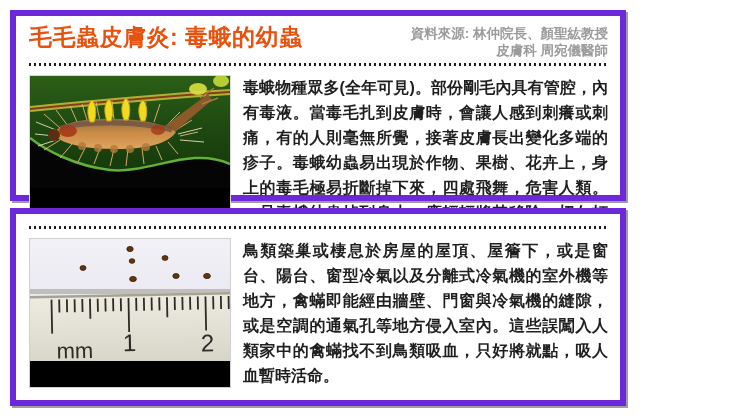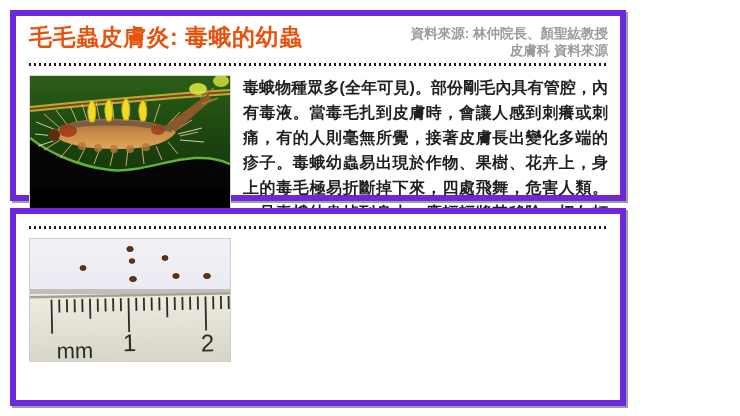--- a/index.html
+++ b/index.html
@@ -37,21 +37,21 @@
   .svg-label { font-family:"Liberation Sans","DejaVu Sans",sans-serif; }
 </style>
 </head>
 <body>
 
 <div class="panel" id="panel-caterpillar">
   <div class="panel-header">
     <div class="panel-title">毛毛蟲皮膚炎: 毒蛾的幼蟲</div>
     <div class="source-note">
       <div>資料來源: 林仲院長、顏聖紘教授</div>
-      <div>皮膚科 資料來源</div>
+      <div>皮膚科 周宛儀醫師</div>
     </div>
   </div>
   <div class="dotted-divider"></div>
   <div class="panel-content">
     <div class="photo-frame">
 
       <svg width="200" height="112" viewBox="0 0 200 112">
         <defs>
           <linearGradient id="leafG" x1="0" y1="0" x2="0" y2="1">
             <stop offset="0" stop-color="#2b5e17"></stop>
@@ -196,14 +196,15 @@
             <line x1="183.7" y1="59" x2="183.7" y2="72"></line>
             <line x1="191.4" y1="59" x2="191.4" y2="72"></line>
             <line x1="199.1" y1="59" x2="199.1" y2="72"></line>
           </g>
           <text class="svg-label" x="99" y="112" font-size="24" fill="#2d2b26" text-anchor="middle">1</text>
           <text class="svg-label" x="177" y="114" font-size="24" fill="#2d2b26" text-anchor="middle">2</text>
           <text class="svg-label" x="26" y="118" font-size="22" fill="#2d2b26">mm</text>
         </g>
       </svg>
     </div>
+    <div class="body-text">鳥類築巢或棲息於房屋的屋頂、屋簷下，或是窗台、陽台、窗型冷氣以及分離式冷氣機的室外機等地方，禽蟎即能經由牆壁、門窗與冷氣機的縫隙，或是空調的通氣孔等地方侵入室內。這些誤闖入人類家中的禽蟎找不到鳥類吸血，只好將就點，吸人血暫時活命。</div>
   </div>
 </div>
 
 </body></html>

